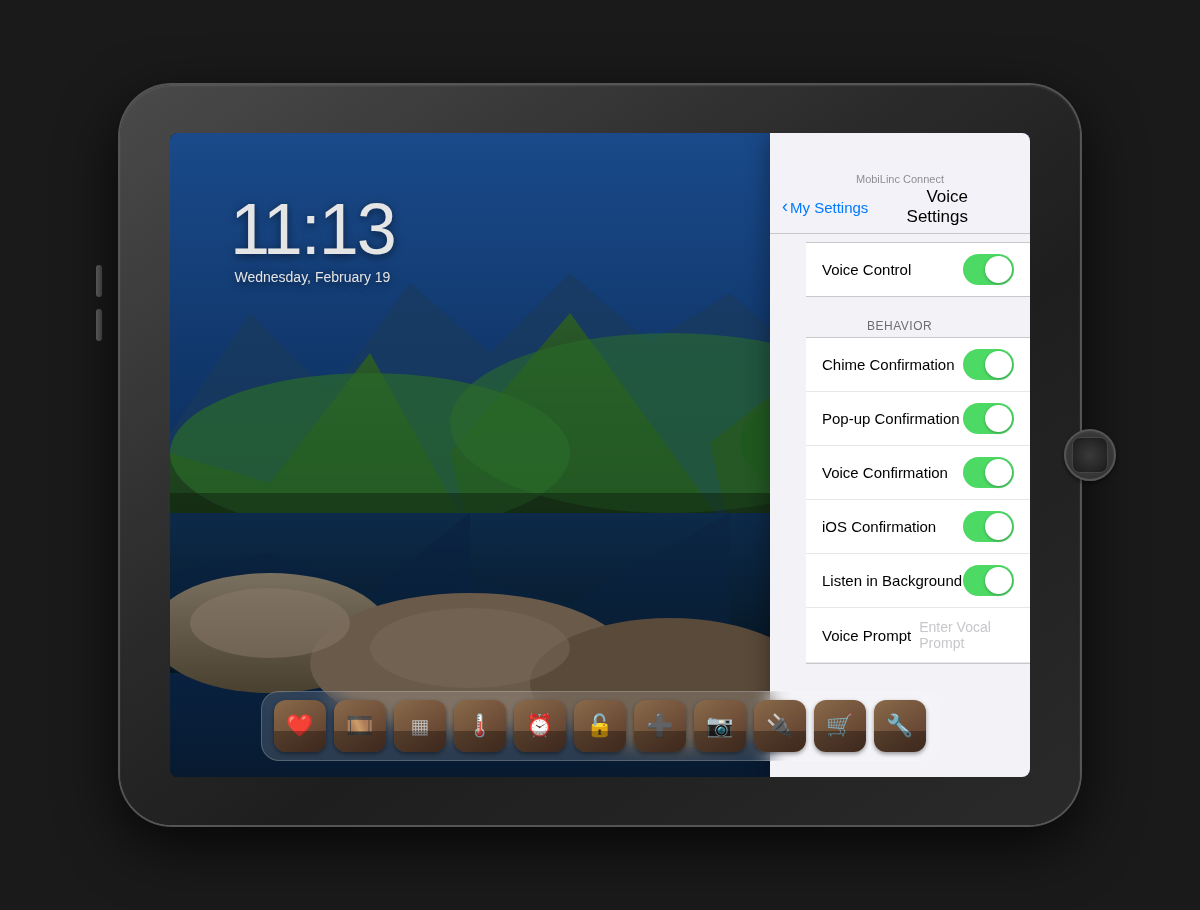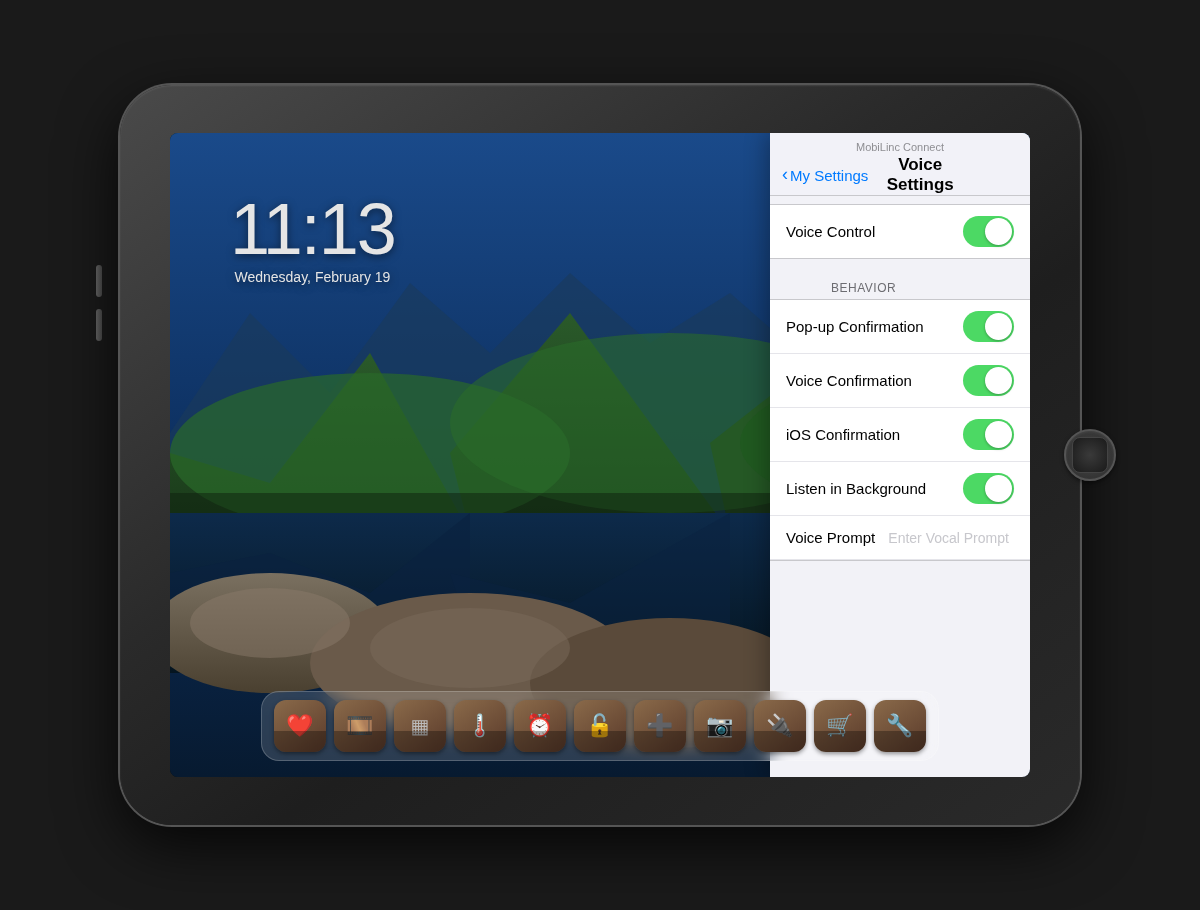--- a/index.html
+++ b/index.html
@@ -152,23 +152,24 @@
       box-shadow: -4px 0 20px rgba(0,0,0,0.3);
       overflow-y: auto;
       overflow-x: hidden;
     }
 
     .settings-panel::-webkit-scrollbar { display: none; }
 
     .settings-nav-bar {
       background: rgba(242,242,247,0.92);
       backdrop-filter: blur(10px);
-      padding: 8px 12px 0;
+      padding: 8px 12px 6px;
       border-bottom: 1px solid #c8c8cc;
       text-align: center;
+      margin-top: 32px;
     }
 
     .settings-app-title {
       font-size: 11px;
       color: #8e8e93;
       margin-bottom: 2px;
     }
 
     .settings-nav-row {
       display: flex;
@@ -185,29 +186,30 @@
       cursor: pointer;
     }
 
     .settings-back-chevron {
       font-size: 18px;
       margin-top: -1px;
     }
 
     .settings-page-title {
       font-size: 17px;
-      font-weight: 700;
+      font-weight: 400;
       color: #000;
       flex: 1;
-      text-align: center;
+      text-align: right;
       margin-right: 50px;
     }
 
     .settings-content {
       padding-top: 8px;
+      padding-left: 36px;
     }
 
     .settings-section {
       margin-bottom: 0;
     }
 
     .settings-section-header {
       font-size: 12px;
       color: #6d6d72;
       text-transform: uppercase;
@@ -284,21 +286,21 @@
     .voice-prompt-label {
       font-size: 15px;
       color: #000;
       margin-right: 8px;
     }
 
     .voice-prompt-input-fake {
       flex: 1;
       font-size: 14px;
       color: #c7c7cc;
-      text-align: center;
+      text-align: left;
     }
 
     .left-button-area {
       position: absolute;
       left: -24px;
       top: 180px;
       display: flex;
       flex-direction: column;
       gap: 12px;
     }
@@ -400,20 +402,26 @@
             <div class="toggle on">
               <div class="toggle-knob"></div>
             </div>
           </div>
         </div>
 
         <div class="settings-section">
           <div class="settings-section-header">Behavior</div>
           <div class="settings-group">
 
+            <div class="settings-row">
+              <span class="settings-row-label">Chime Confirmation</span>
+              <div class="toggle on">
+                <div class="toggle-knob"></div>
+              </div>
+            </div>
 
             <div class="settings-row">
               <span class="settings-row-label">Pop-up Confirmation</span>
               <div class="toggle on">
                 <div class="toggle-knob"></div>
               </div>
             </div>
 
             <div class="settings-row">
               <span class="settings-row-label">Voice Confirmation</span>

